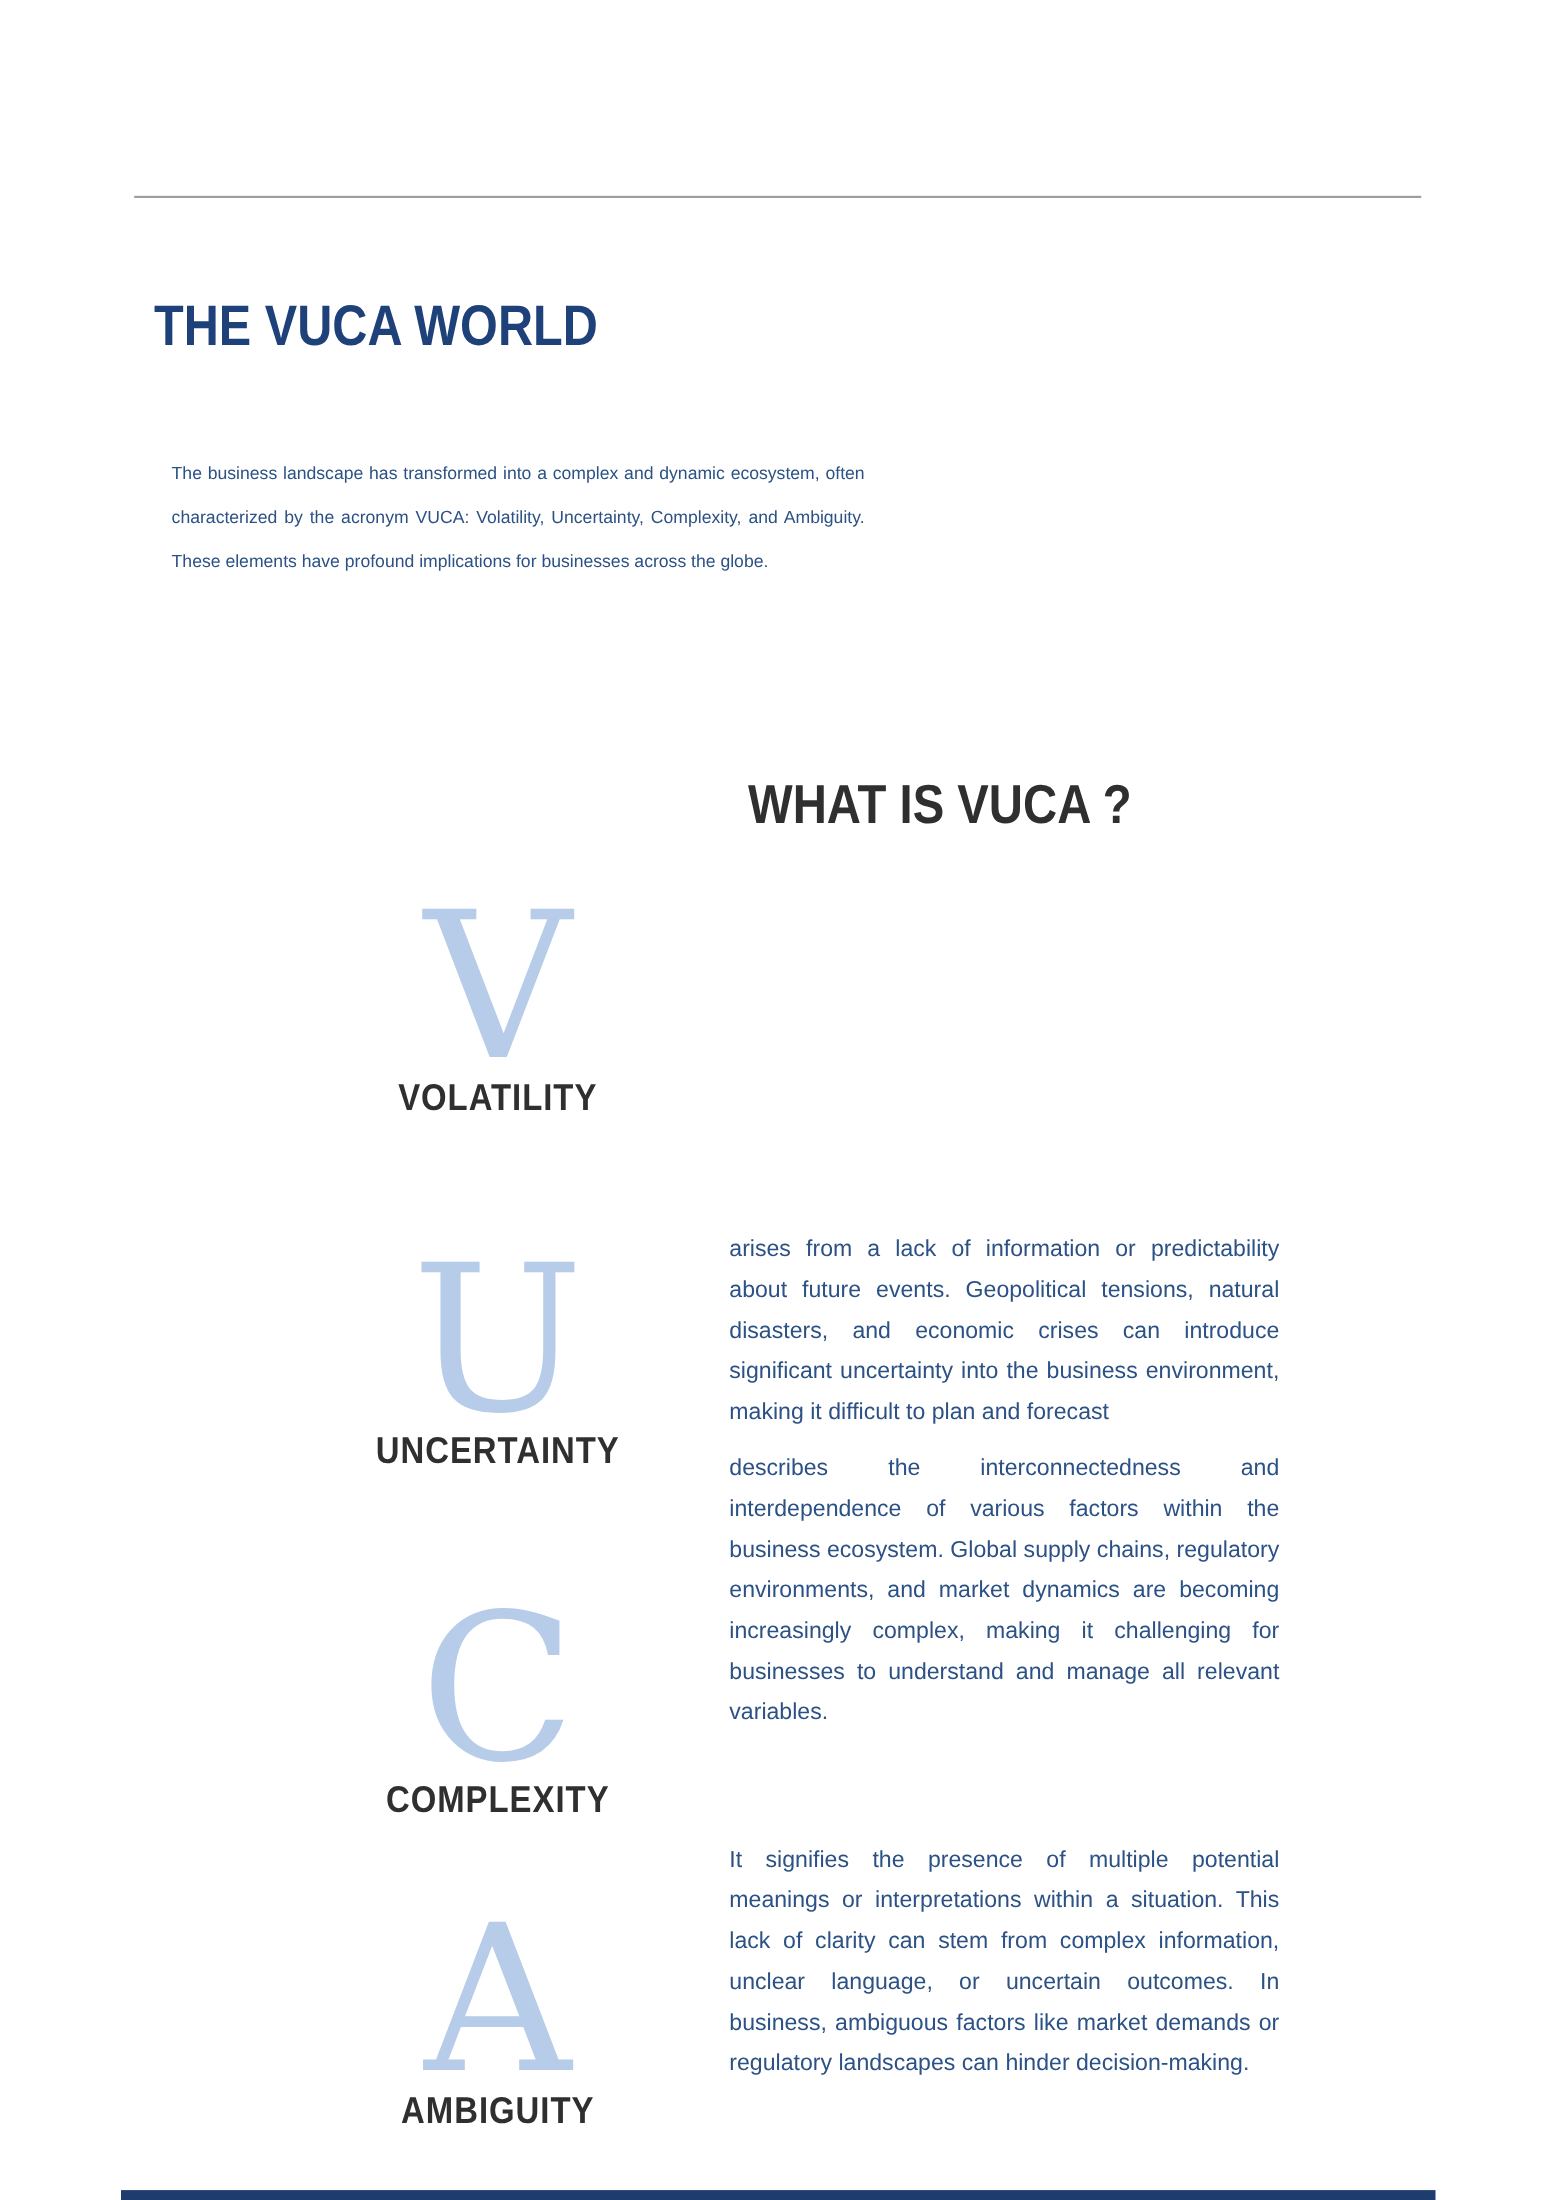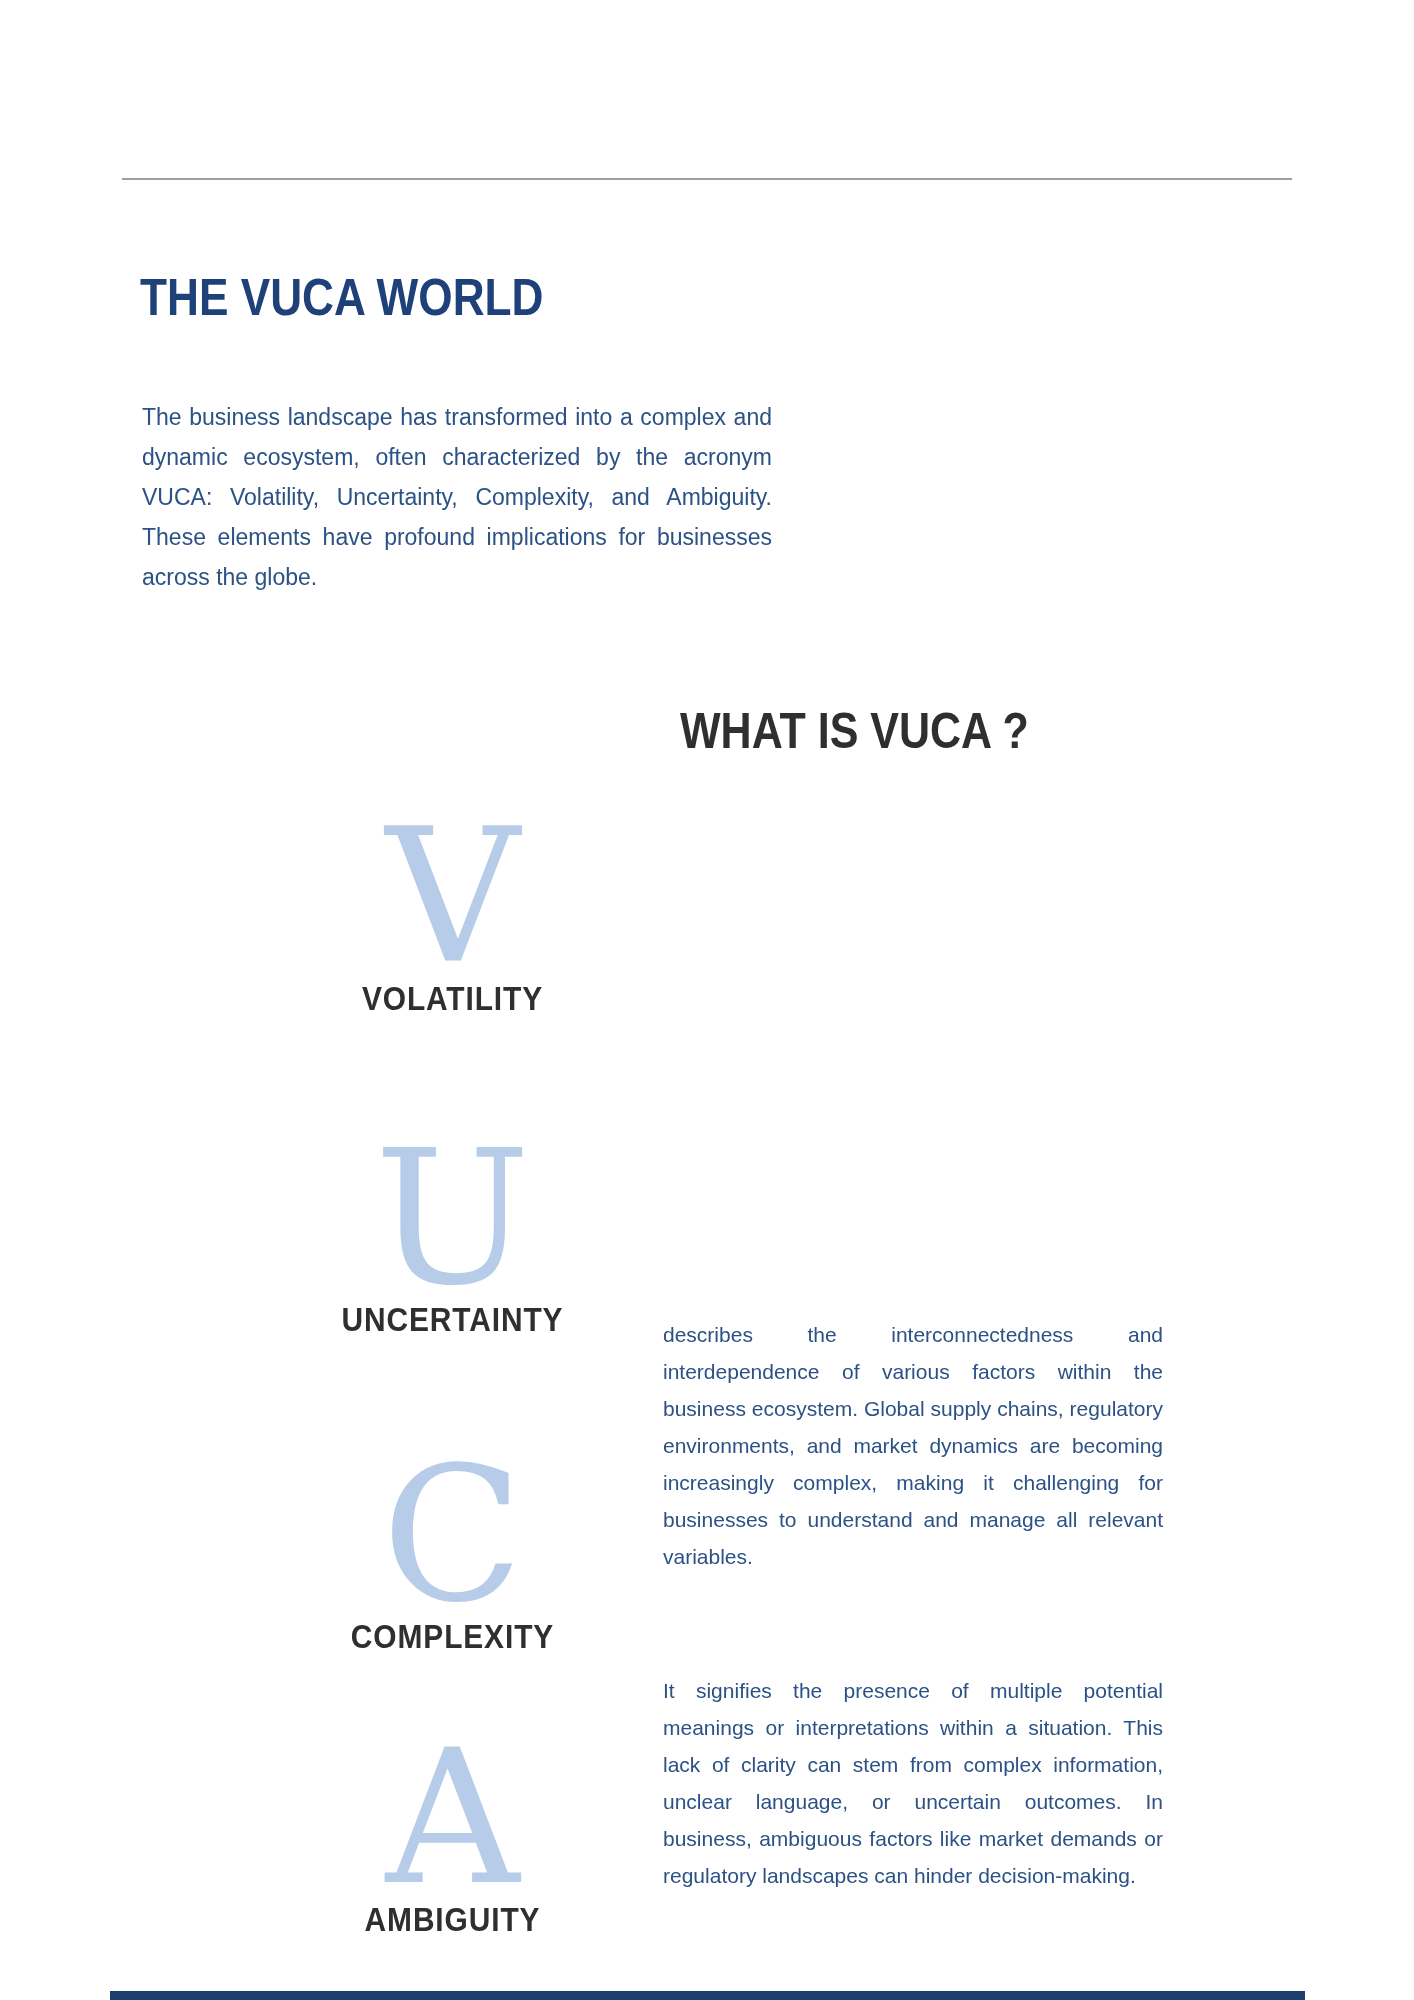--- a/index.html
+++ b/index.html
@@ -26,22 +26,22 @@
     letter-spacing: 0px;
     color: var(--title-navy, #1e4179);
     transform: scaleX(0.85);
     transform-origin: left top;
     white-space: nowrap;
   }
   .intro {
     position: absolute;
     left: 140px; top: 395px;
     width: 630px;
-    margin: 2px;
-    font-size: 23px;
+    margin: 16px;
+    font-size: 16px;
     line-height: 40px;
     color: var(--body-navy, #2b5185);
     text-align: justify;
     text-justify: inter-word;
   }
   .vuca-heading {
     position: absolute;
     left: 680px; top: 702px;
     margin: 0;
     font-size: 50px;
@@ -107,20 +107,21 @@
 
   <div class="letter-col" style="top:805px">
     <div class="big-letter">V</div>
     <div class="letter-label">VOLATILITY</div>
   </div>
 
   <div class="letter-col" style="top:1126px">
     <div class="big-letter">U</div>
     <div class="letter-label">UNCERTAINTY</div>
   </div>
+  <p class="section-text" style="top:1117px">arises from a lack of information or predictability about future events. Geopolitical tensions, natural disasters, and economic crises can introduce significant uncertainty into the business environment, making it difficult to plan and forecast</p>
 
   <div class="letter-col" style="top:1443px">
     <div class="big-letter">C</div>
     <div class="letter-label">COMPLEXITY</div>
   </div>
   <p class="section-text" style="top:1316px">describes the interconnectedness and interdependence of various factors within the business ecosystem. Global supply chains, regulatory environments, and market dynamics are becoming increasingly complex, making it challenging for businesses to understand and manage all relevant variables.</p>
 
   <div class="letter-col" style="top:1726px">
     <div class="big-letter">A</div>
     <div class="letter-label">AMBIGUITY</div>

